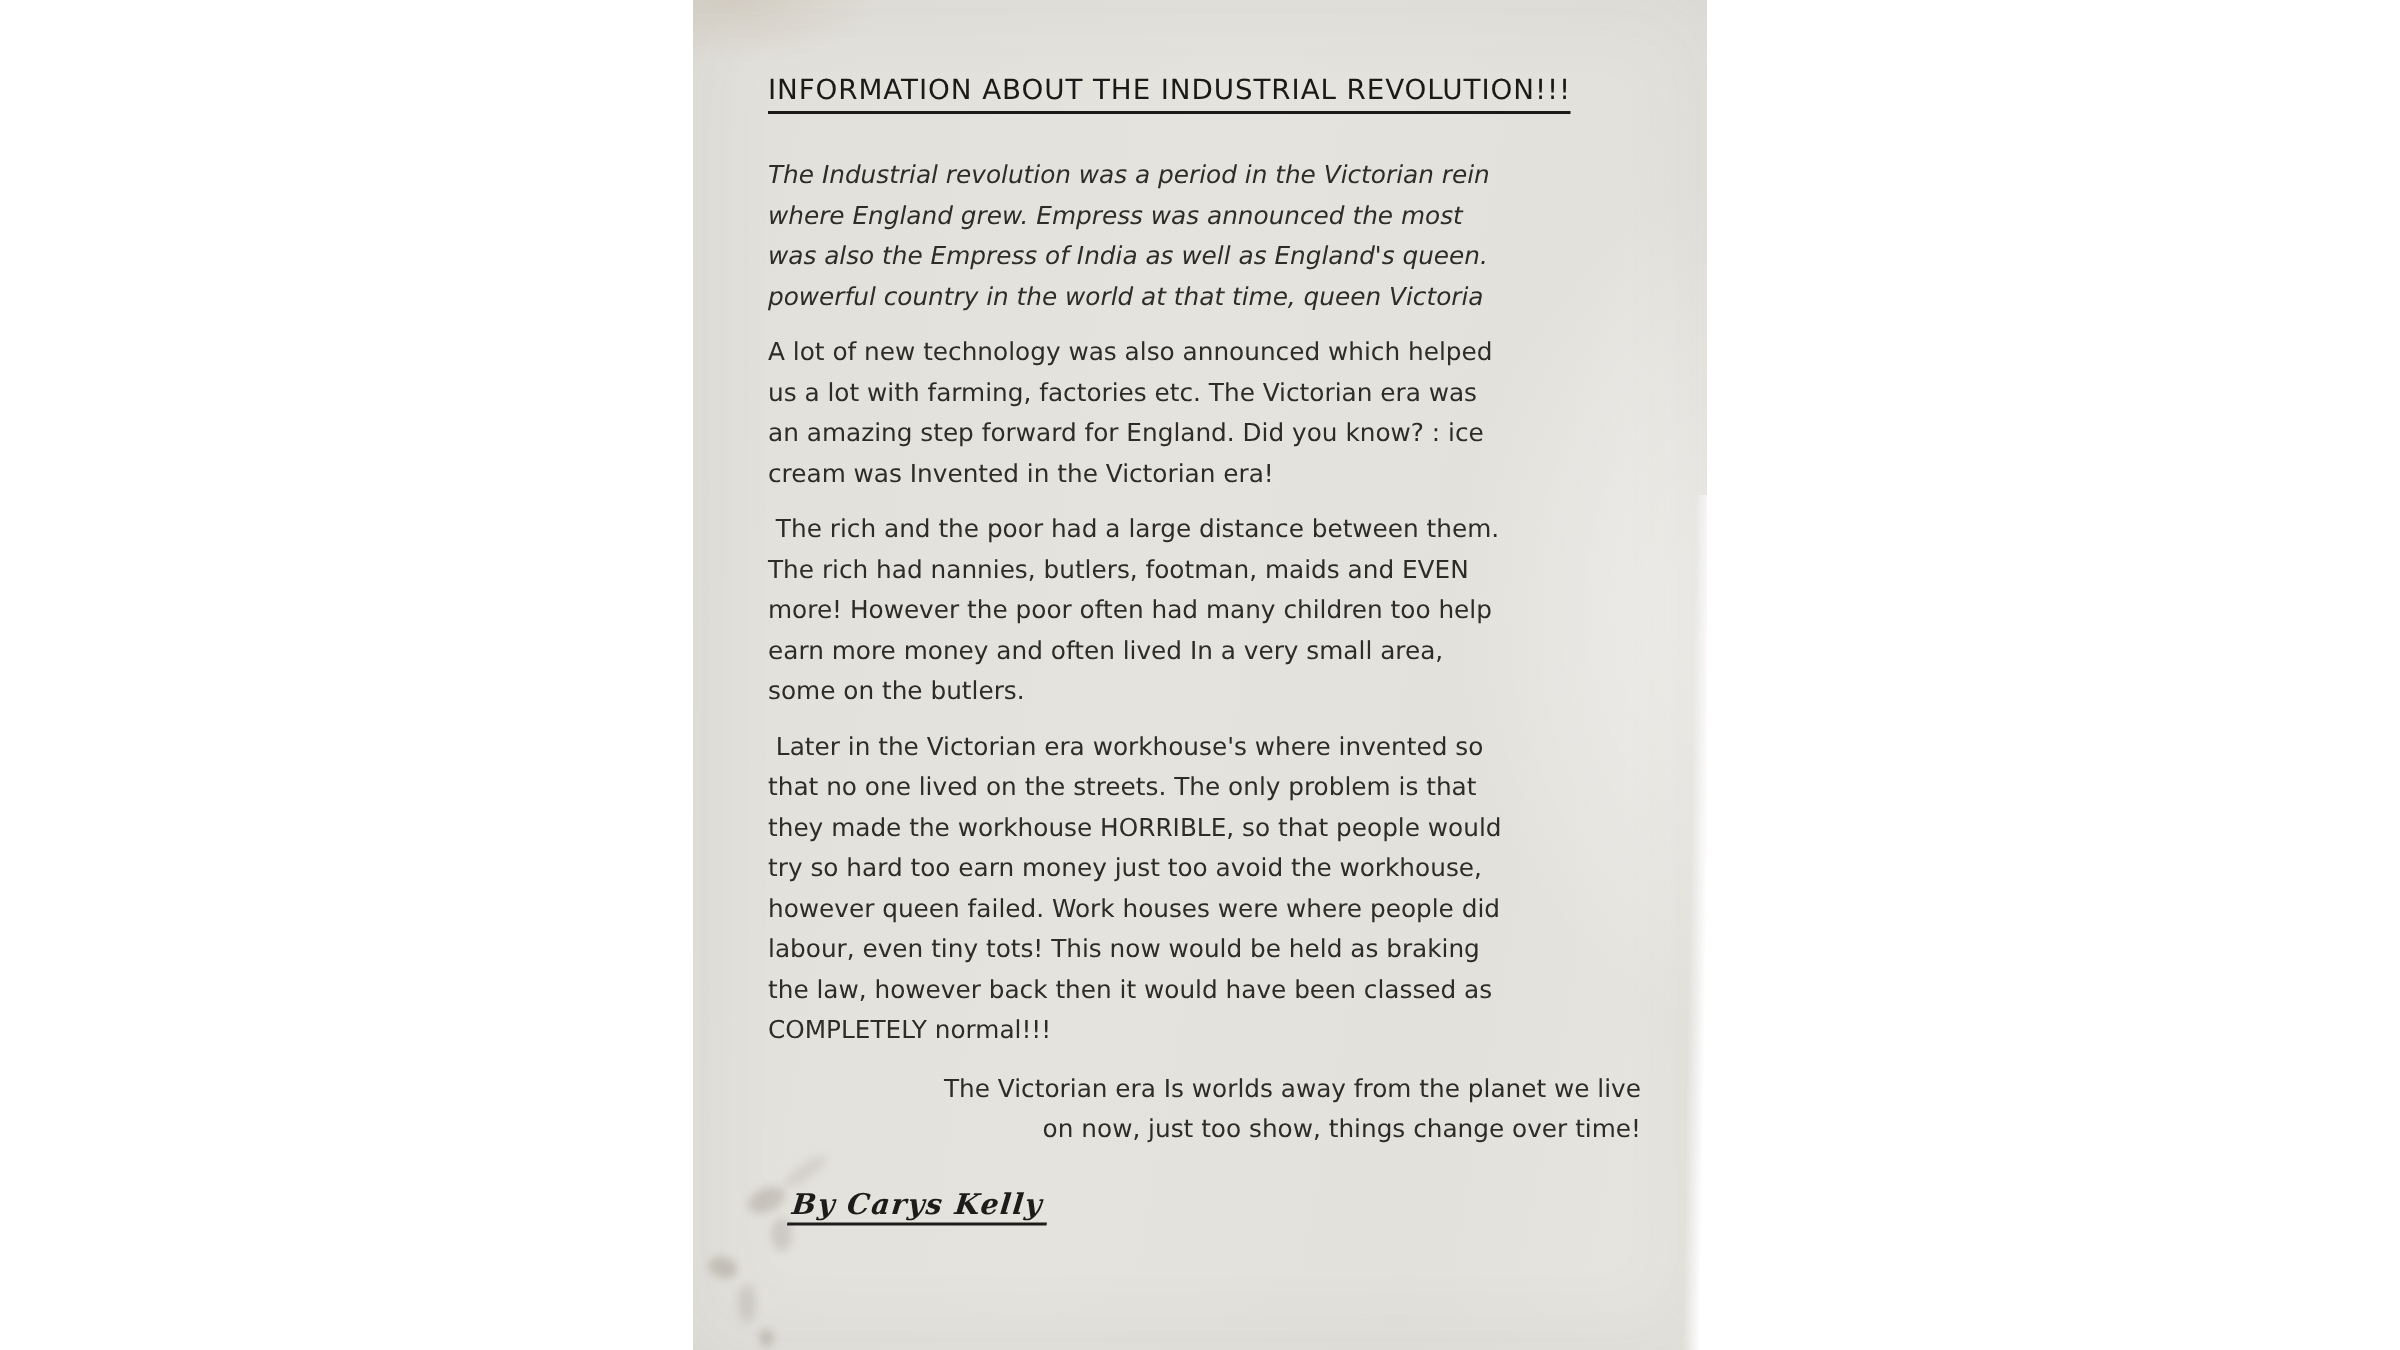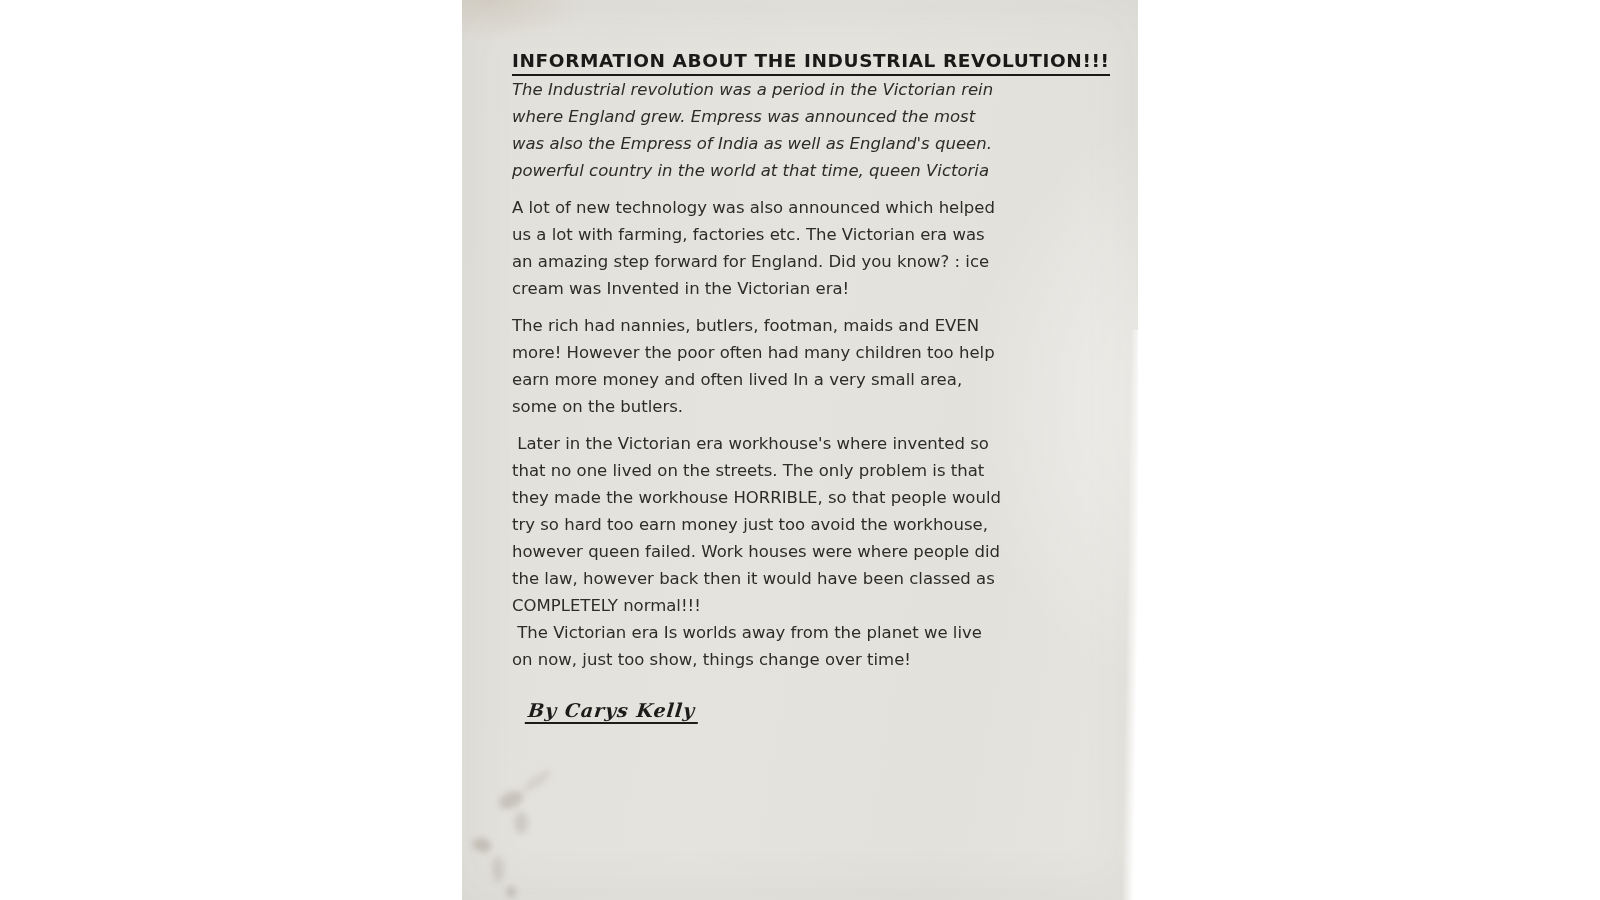--- a/index.html
+++ b/index.html
@@ -44,31 +44,32 @@
   .smudge.s6 { left: 58px; top: 776px; width: 34px; height: 10px; background: rgba(140,132,116,0.18); transform: rotate(-35deg); }
 
   .content {
     position: relative;
     padding: 50px 44px 0 50px;
     color: #2e2c28;
   }
   .doc-title {
     display: inline-block;
     font-size: 18.5px;
-    font-weight: bold;
+    font-weight: normal;
     letter-spacing: 0.6px;
     color: #1b1a18;
     border-bottom: 2.5px solid #1b1a18;
     padding-bottom: 3px;
+    margin-bottom: 27px;
     white-space: pre;
   }
   .paragraphs { }
   .para { margin-top: 10px; }
   .para:first-child { margin-top: 0; font-style: italic; }
-  .para.attached { margin-top: 0; }
+  .para.attached { margin-top: 12px; text-align: right; }
   .line {
     font-size: 16.5px;
     line-height: 27px;
     white-space: pre;
     color: #2e2c28;
   }
   .signature {
     display: inline-block;
     margin-top: 26px;
     margin-left: 14px;
@@ -106,31 +107,33 @@
             <div class="line">was also the Empress of India as well as England's queen.</div>
             <div class="line">powerful country in the world at that time, queen Victoria</div>
           </div>
           <div class="para">
             <div class="line">A lot of new technology was also announced which helped</div>
             <div class="line">us a lot with farming, factories etc. The Victorian era was</div>
             <div class="line">an amazing step forward for England. Did you know? : ice</div>
             <div class="line">cream was Invented in the Victorian era!</div>
           </div>
           <div class="para">
+            <div class="line"> The rich and the poor had a large distance between them.</div>
             <div class="line">The rich had nannies, butlers, footman, maids and EVEN</div>
             <div class="line">more! However the poor often had many children too help</div>
             <div class="line">earn more money and often lived In a very small area,</div>
             <div class="line">some on the butlers.</div>
           </div>
           <div class="para">
             <div class="line"> Later in the Victorian era workhouse's where invented so</div>
             <div class="line">that no one lived on the streets. The only problem is that</div>
             <div class="line">they made the workhouse HORRIBLE, so that people would</div>
             <div class="line">try so hard too earn money just too avoid the workhouse,</div>
             <div class="line">however queen failed. Work houses were where people did</div>
+            <div class="line">labour, even tiny tots! This now would be held as braking</div>
             <div class="line">the law, however back then it would have been classed as</div>
             <div class="line">COMPLETELY normal!!!</div>
           </div>
           <div class="para attached">
             <div class="line"> The Victorian era Is worlds away from the planet we live</div>
             <div class="line">on now, just too show, things change over time!</div>
           </div>
         </div>
 
       <div class="signature">By Carys Kelly</div>

